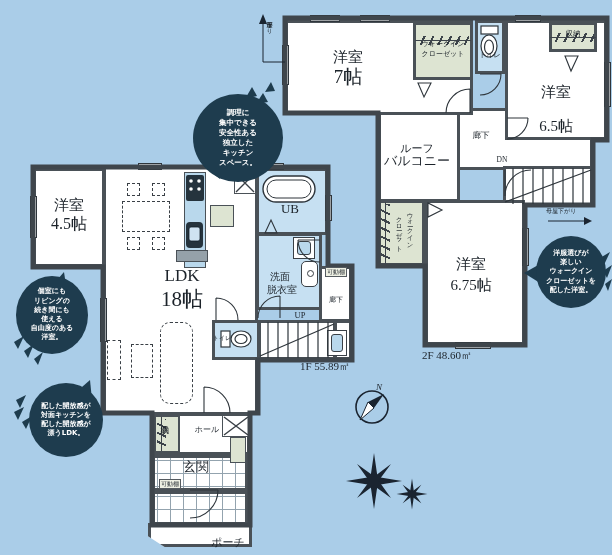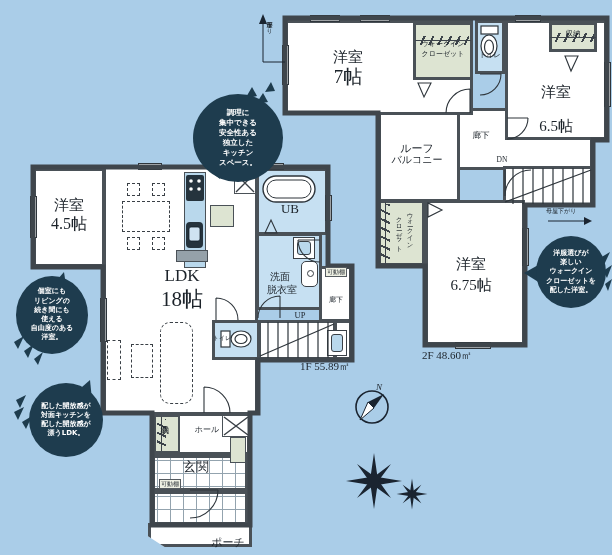--- a/index.html
+++ b/index.html
@@ -128,21 +128,21 @@
 
   <div class="lbl lblc" style="left:348px;top:49px;font-size:15px">洋室</div>
   <div class="lbl lblc" style="left:348px;top:67px;font-size:19px">7帖</div>
   <div class="lbl lblc" style="left:443px;top:41px;font-size:7px">ウォークイン</div>
   <div class="lbl lblc" style="left:443px;top:51px;font-size:7px">クローゼット</div>
   <div class="lbl lblc" style="left:490px;top:52px;font-size:7px">トイレ</div>
   <div class="lbl lblc" style="left:573px;top:30px;font-size:7.5px">収納</div>
   <div class="lbl lblc" style="left:556px;top:84px;font-size:15px">洋室</div>
   <div class="lbl lblc" style="left:556px;top:118px;font-size:15px">6.5帖</div>
   <div class="lbl lblc" style="left:417px;top:142px;font-size:11px">ルーフ</div>
-  <div class="lbl lblc" style="left:417px;top:154px;font-size:10px">バルコニー</div>
+  <div class="lbl lblc" style="left:417px;top:154px;font-size:13px">バルコニー</div>
   <div class="lbl lblc" style="left:481px;top:131px;font-size:8.5px">廊下</div>
   <div class="lbl lblc" style="left:502px;top:156px;font-size:7.5px">DN</div>
   <div class="lbl v" style="left:407px;top:208px;font-size:6.5px">ウォークイン</div>
   <div class="lbl v" style="left:396px;top:212px;font-size:6.5px">クローゼット</div>
   <div class="lbl lblc" style="left:471px;top:256px;font-size:15px">洋室</div>
   <div class="lbl lblc" style="left:471px;top:277px;font-size:15px">6.75帖</div>
   <div class="lbl" style="left:422px;top:349px;font-size:11px">2F 48.60㎡</div>
   <div class="lbl v" style="left:266px;top:17px;font-size:6px">母屋下がり</div>
   <div class="lbl" style="left:546px;top:208px;font-size:6px">母屋下がり</div>
   <div class="lbl" style="left:376px;top:383px;font-size:9px;font-style:italic">N</div>

